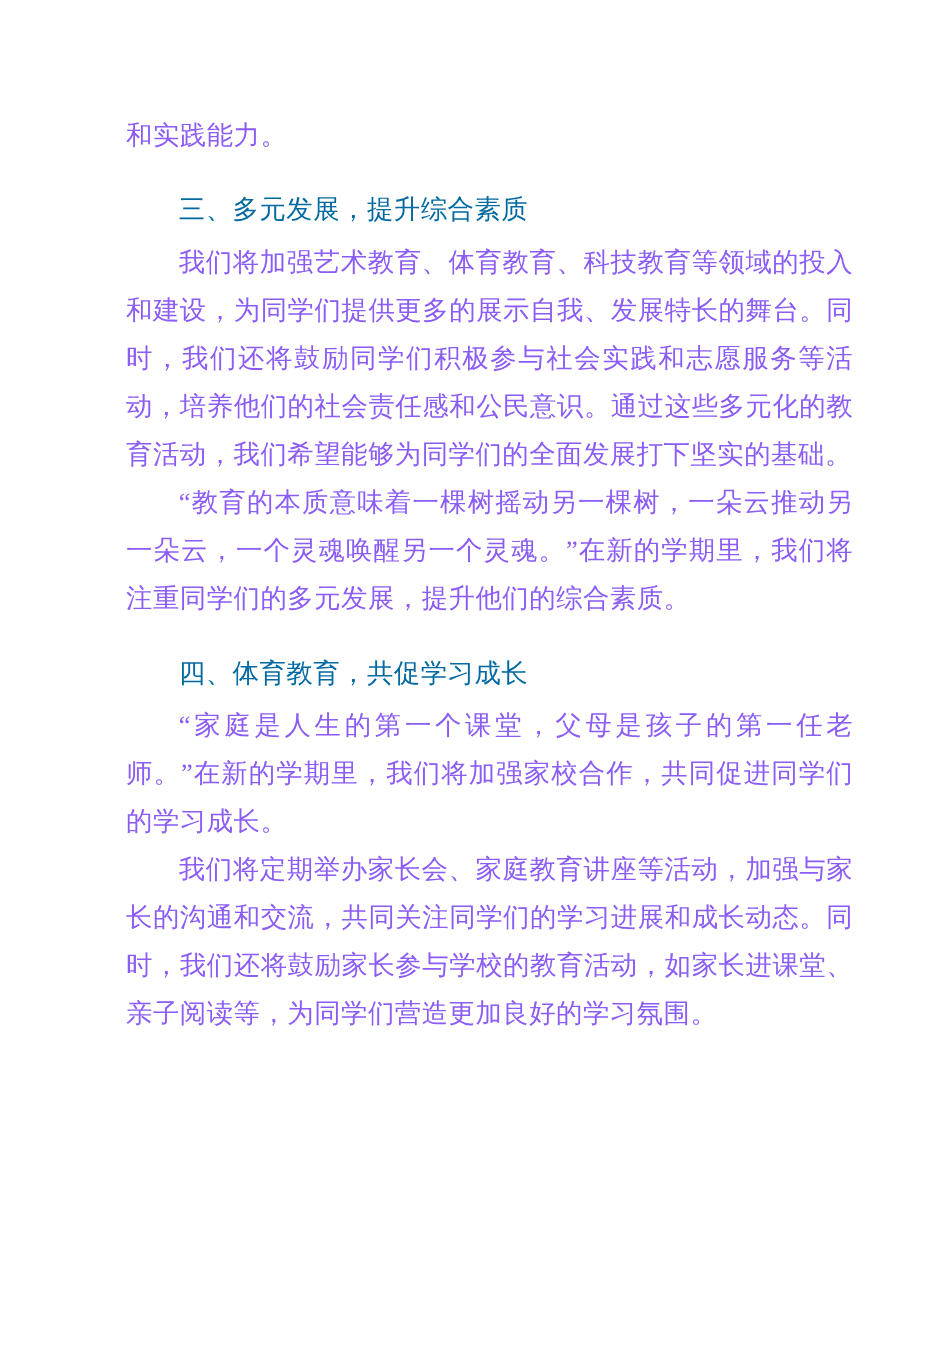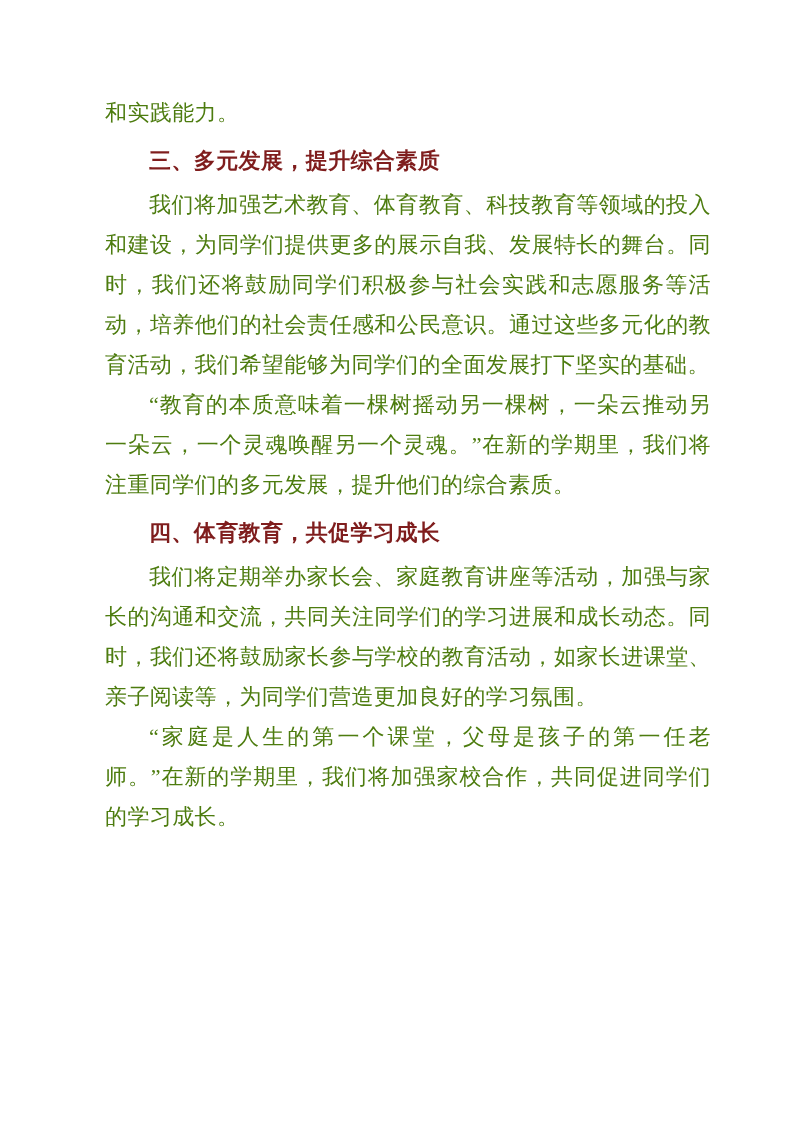--- a/index.html
+++ b/index.html
@@ -19,44 +19,44 @@
     position: absolute;
     left: 105px;
     top: 93px;
     width: 606px;
   }
   .content p {
     margin: 0;
     font-size: 22px;
     line-height: 40px;
     letter-spacing: 0.4px;
-    color: #4d7c0f;
+    color: #8b5cf6;
     text-align: justify;
   }
   p.body {
     text-indent: 2em;
   }
   p.continuation {
     text-indent: 0;
   }
   p.heading {
-    font-weight: bold;
+    font-weight: normal;
     text-indent: 2em;
     text-align: left;
-    margin-top: 8px;
+    margin-top: 22px;
     margin-bottom: 4px;
-    color: #7f1d1d;
+    color: #0369a1;
   }
 </style>
 </head>
 <body>
 
 <div class="page">
   <div class="content">
     <p class="continuation">和实践能力。</p>
     <p class="heading">三、多元发展，提升综合素质</p>
     <p class="body">我们将加强艺术教育、体育教育、科技教育等领域的投入和建设，为同学们提供更多的展示自我、发展特长的舞台。同时，我们还将鼓励同学们积极参与社会实践和志愿服务等活动，培养他们的社会责任感和公民意识。通过这些多元化的教育活动，我们希望能够为同学们的全面发展打下坚实的基础。</p>
     <p class="body">“教育的本质意味着一棵树摇动另一棵树，一朵云推动另一朵云，一个灵魂唤醒另一个灵魂。”在新的学期里，我们将注重同学们的多元发展，提升他们的综合素质。</p>
     <p class="heading">四、体育教育，共促学习成长</p>
+    <p class="body">“家庭是人生的第一个课堂，父母是孩子的第一任老师。”在新的学期里，我们将加强家校合作，共同促进同学们的学习成长。</p>
     <p class="body">我们将定期举办家长会、家庭教育讲座等活动，加强与家长的沟通和交流，共同关注同学们的学习进展和成长动态。同时，我们还将鼓励家长参与学校的教育活动，如家长进课堂、亲子阅读等，为同学们营造更加良好的学习氛围。</p>
-    <p class="body">“家庭是人生的第一个课堂，父母是孩子的第一任老师。”在新的学期里，我们将加强家校合作，共同促进同学们的学习成长。</p>
   </div>
 </div>
 
 </body></html>

